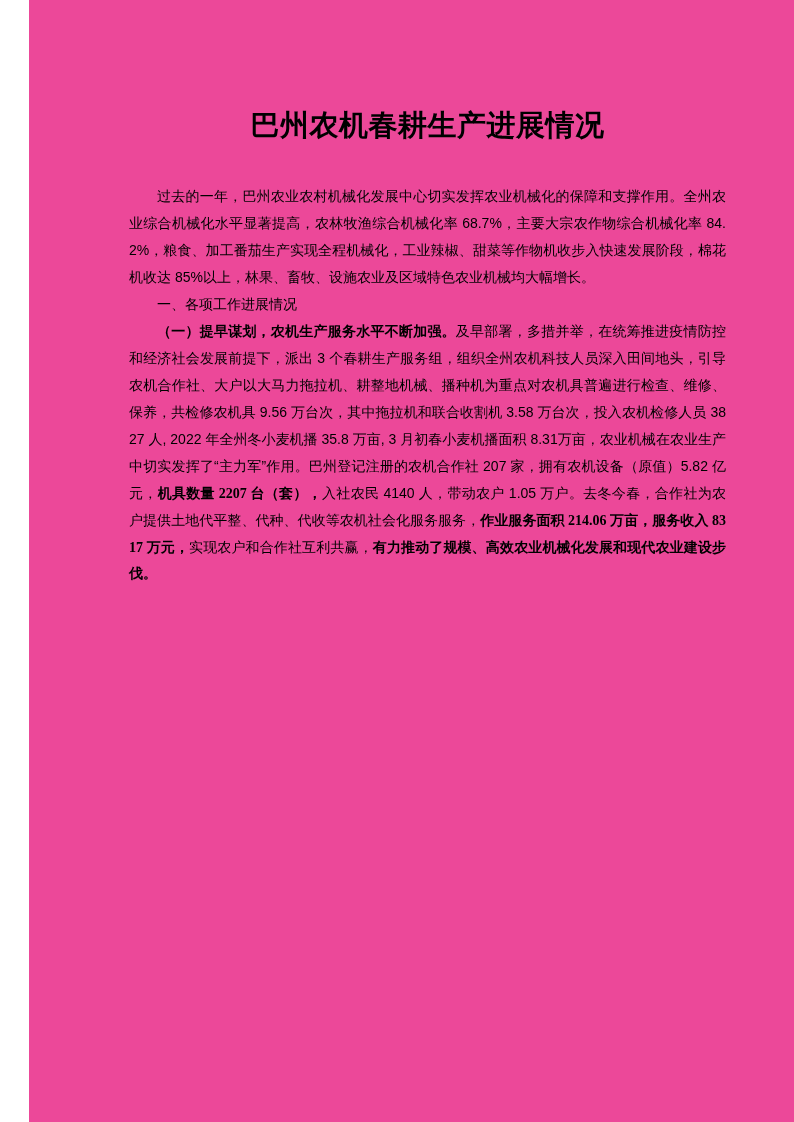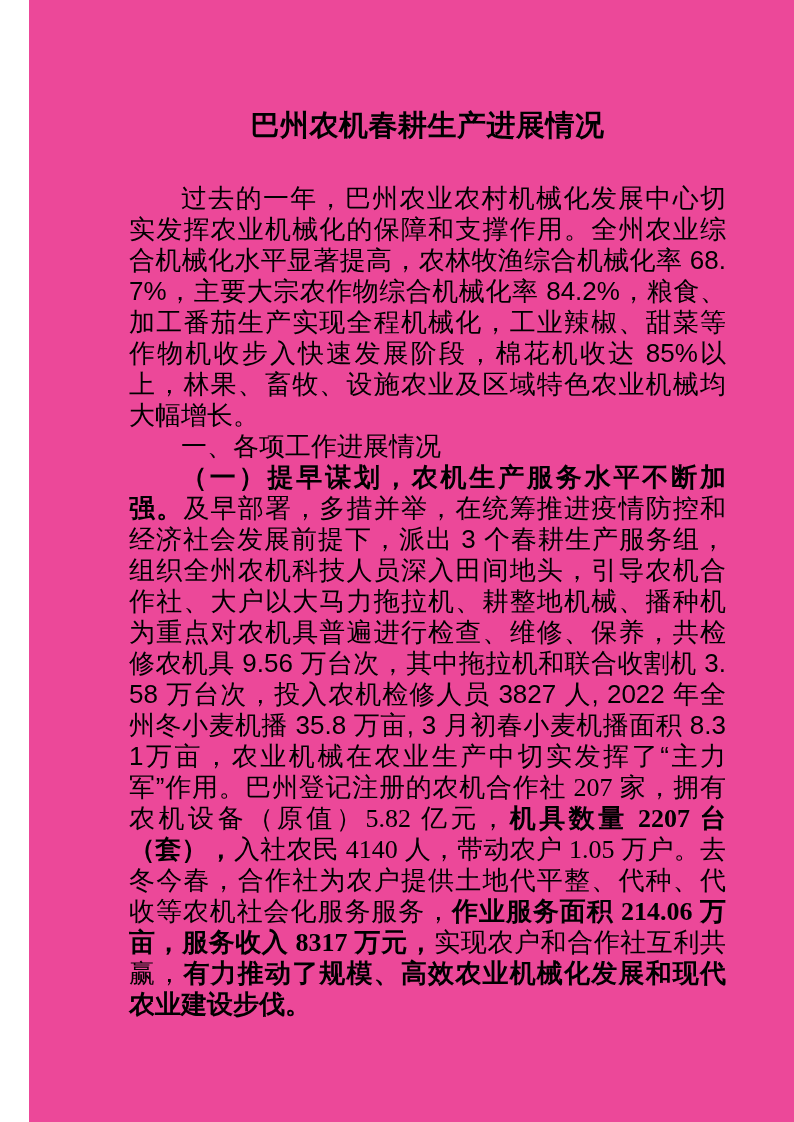--- a/index.html
+++ b/index.html
@@ -22,32 +22,32 @@
     margin: 0 0 37px 0;
     font-family: "Liberation Sans", "DejaVu Sans", sans-serif;
     font-weight: 700;
     font-size: 29px;
     line-height: 42px;
     text-align: center;
     letter-spacing: 0.5px;
   }
   .para {
     margin: 0;
-    font-size: 26px;
-    line-height: 31px;
+    font-size: 14px;
+    line-height: 26px;
     text-align: justify;
     text-indent: 2em;
     word-break: break-all;
   }
   .run-sans {
     font-family: "Liberation Sans", "DejaVu Sans", sans-serif;
     font-weight: 400;
   }
   .run-serif {
-    font-family: Liberation Serif, serif;
+    font-family: Liberation Sans, sans-serif;
     font-weight: 400;
   }
   .run-bold {
     font-family: Liberation Serif, serif;
     font-weight: 700;
   }
 </style>
 </head>
 <body>
 

